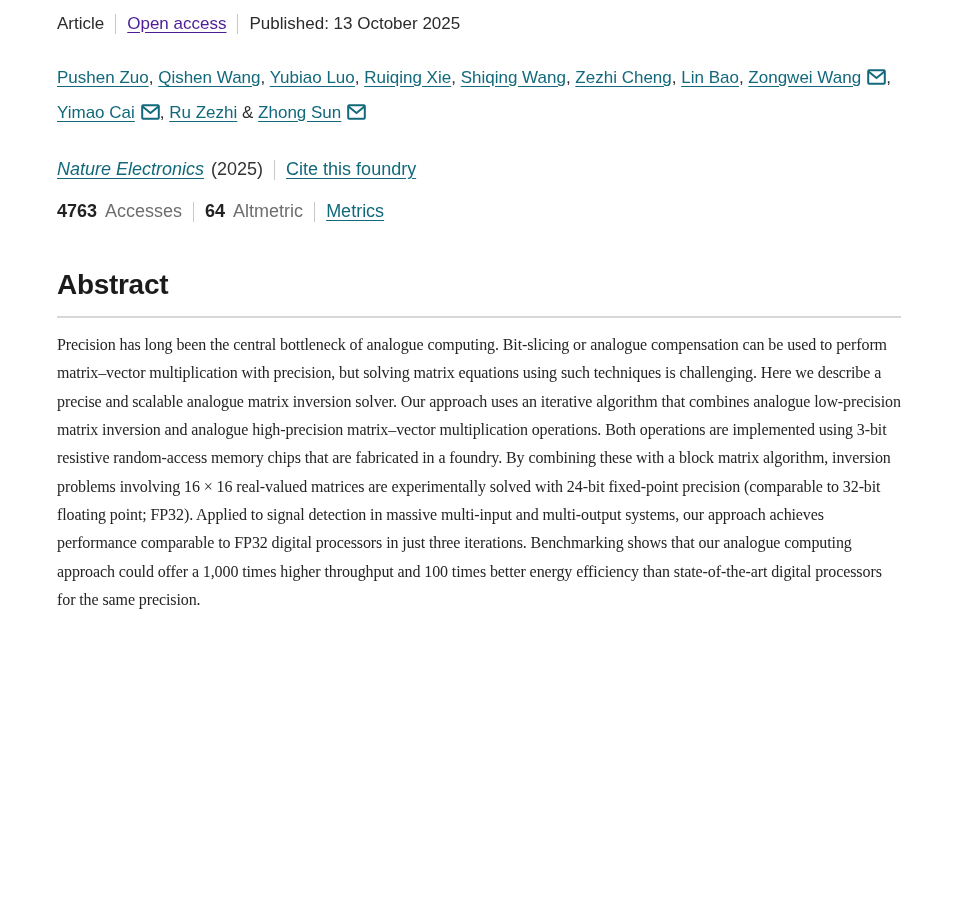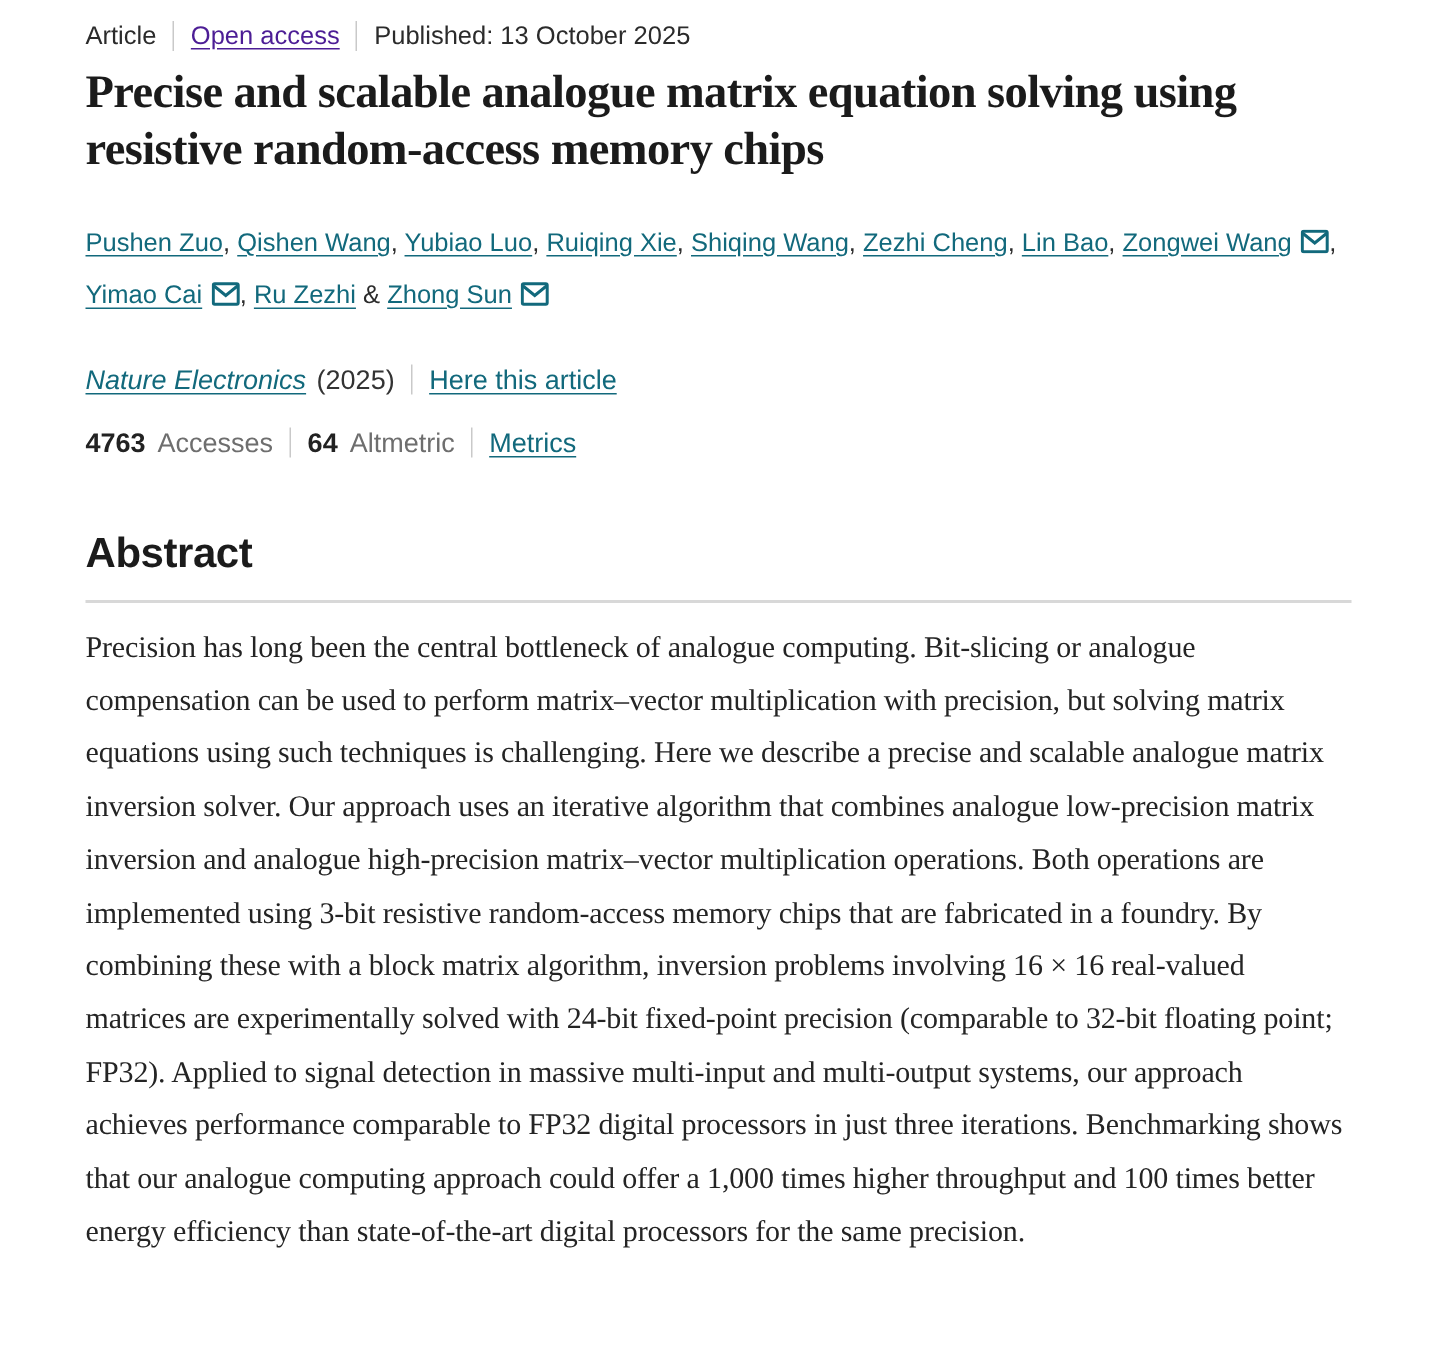--- a/index.html
+++ b/index.html
@@ -101,21 +101,21 @@
     color: #1b1b1b;
   }
   .rule {
     margin-top: 15px;
     border: none;
     border-top: 2px solid #d8d8d8;
   }
   p.abstract-body {
     margin-top: 13px;
     font-family: "Liberation Serif", serif;
-    font-size: 20px;
+    font-size: 16px;
     line-height: 1.77;
     letter-spacing: -0.1px;
     color: #242424;
     text-align: left;
   }
 </style>
 </head>
 <body>
 
 <svg width="0" height="0" style="position:absolute">
@@ -130,21 +130,20 @@
 <div class="page">
 
   <div class="meta-line">
     <span>Article</span>
     <span class="vbar"></span>
     <a class="link-orange">Open access</a>
     <span class="vbar"></span>
     <span>Published: 13 October 2025</span>
   </div>
 
-  <h1 class="title">Precise and scalable analogue matrix equation solving using resistive random-access memory chips</h1>
 
   <div class="authors">
     <span><a class="link-teal">Pushen Zuo</a><span class="author-sep">,</span></span>
     <span><a class="link-teal">Qishen Wang</a><span class="author-sep">,</span></span>
     <span><a class="link-teal">Yubiao Luo</a><span class="author-sep">,</span></span>
     <span><a class="link-teal">Ruiqing Xie</a><span class="author-sep">,</span></span>
     <span><a class="link-teal">Shiqing Wang</a><span class="author-sep">,</span></span>
     <span><a class="link-teal">Zezhi Cheng</a><span class="author-sep">,</span></span>
     <span><a class="link-teal">Lin Bao</a><span class="author-sep">,</span></span>
     <span><a class="link-teal">Zongwei Wang</a><svg class="env-icon" width="19" height="16" viewBox="0 0 19 16">
@@ -157,21 +156,21 @@
     <span class="amp">&amp;</span>
     <span><a class="link-teal">Zhong Sun</a><svg class="env-icon" width="19" height="16" viewBox="0 0 19 16">
           <use href="#env"></use>
         </svg></span>
   </div>
 
   <div class="journal-line">
     <a class="link-teal journal-name">Nature Electronics</a>
     <span style="margin-left:7px;">(2025)</span>
     <span class="vbar"></span>
-    <a class="link-teal">Here this article</a>
+    <a class="link-teal">Cite this foundry</a>
   </div>
 
   <div class="metrics-line">
     <span class="metric-num">4763</span>
     <span class="metric-label">Accesses</span>
     <span class="vbar"></span>
     <span class="metric-num">64</span>
     <span class="metric-label">Altmetric</span>
     <span class="vbar"></span>
     <a class="link-teal">Metrics</a>

